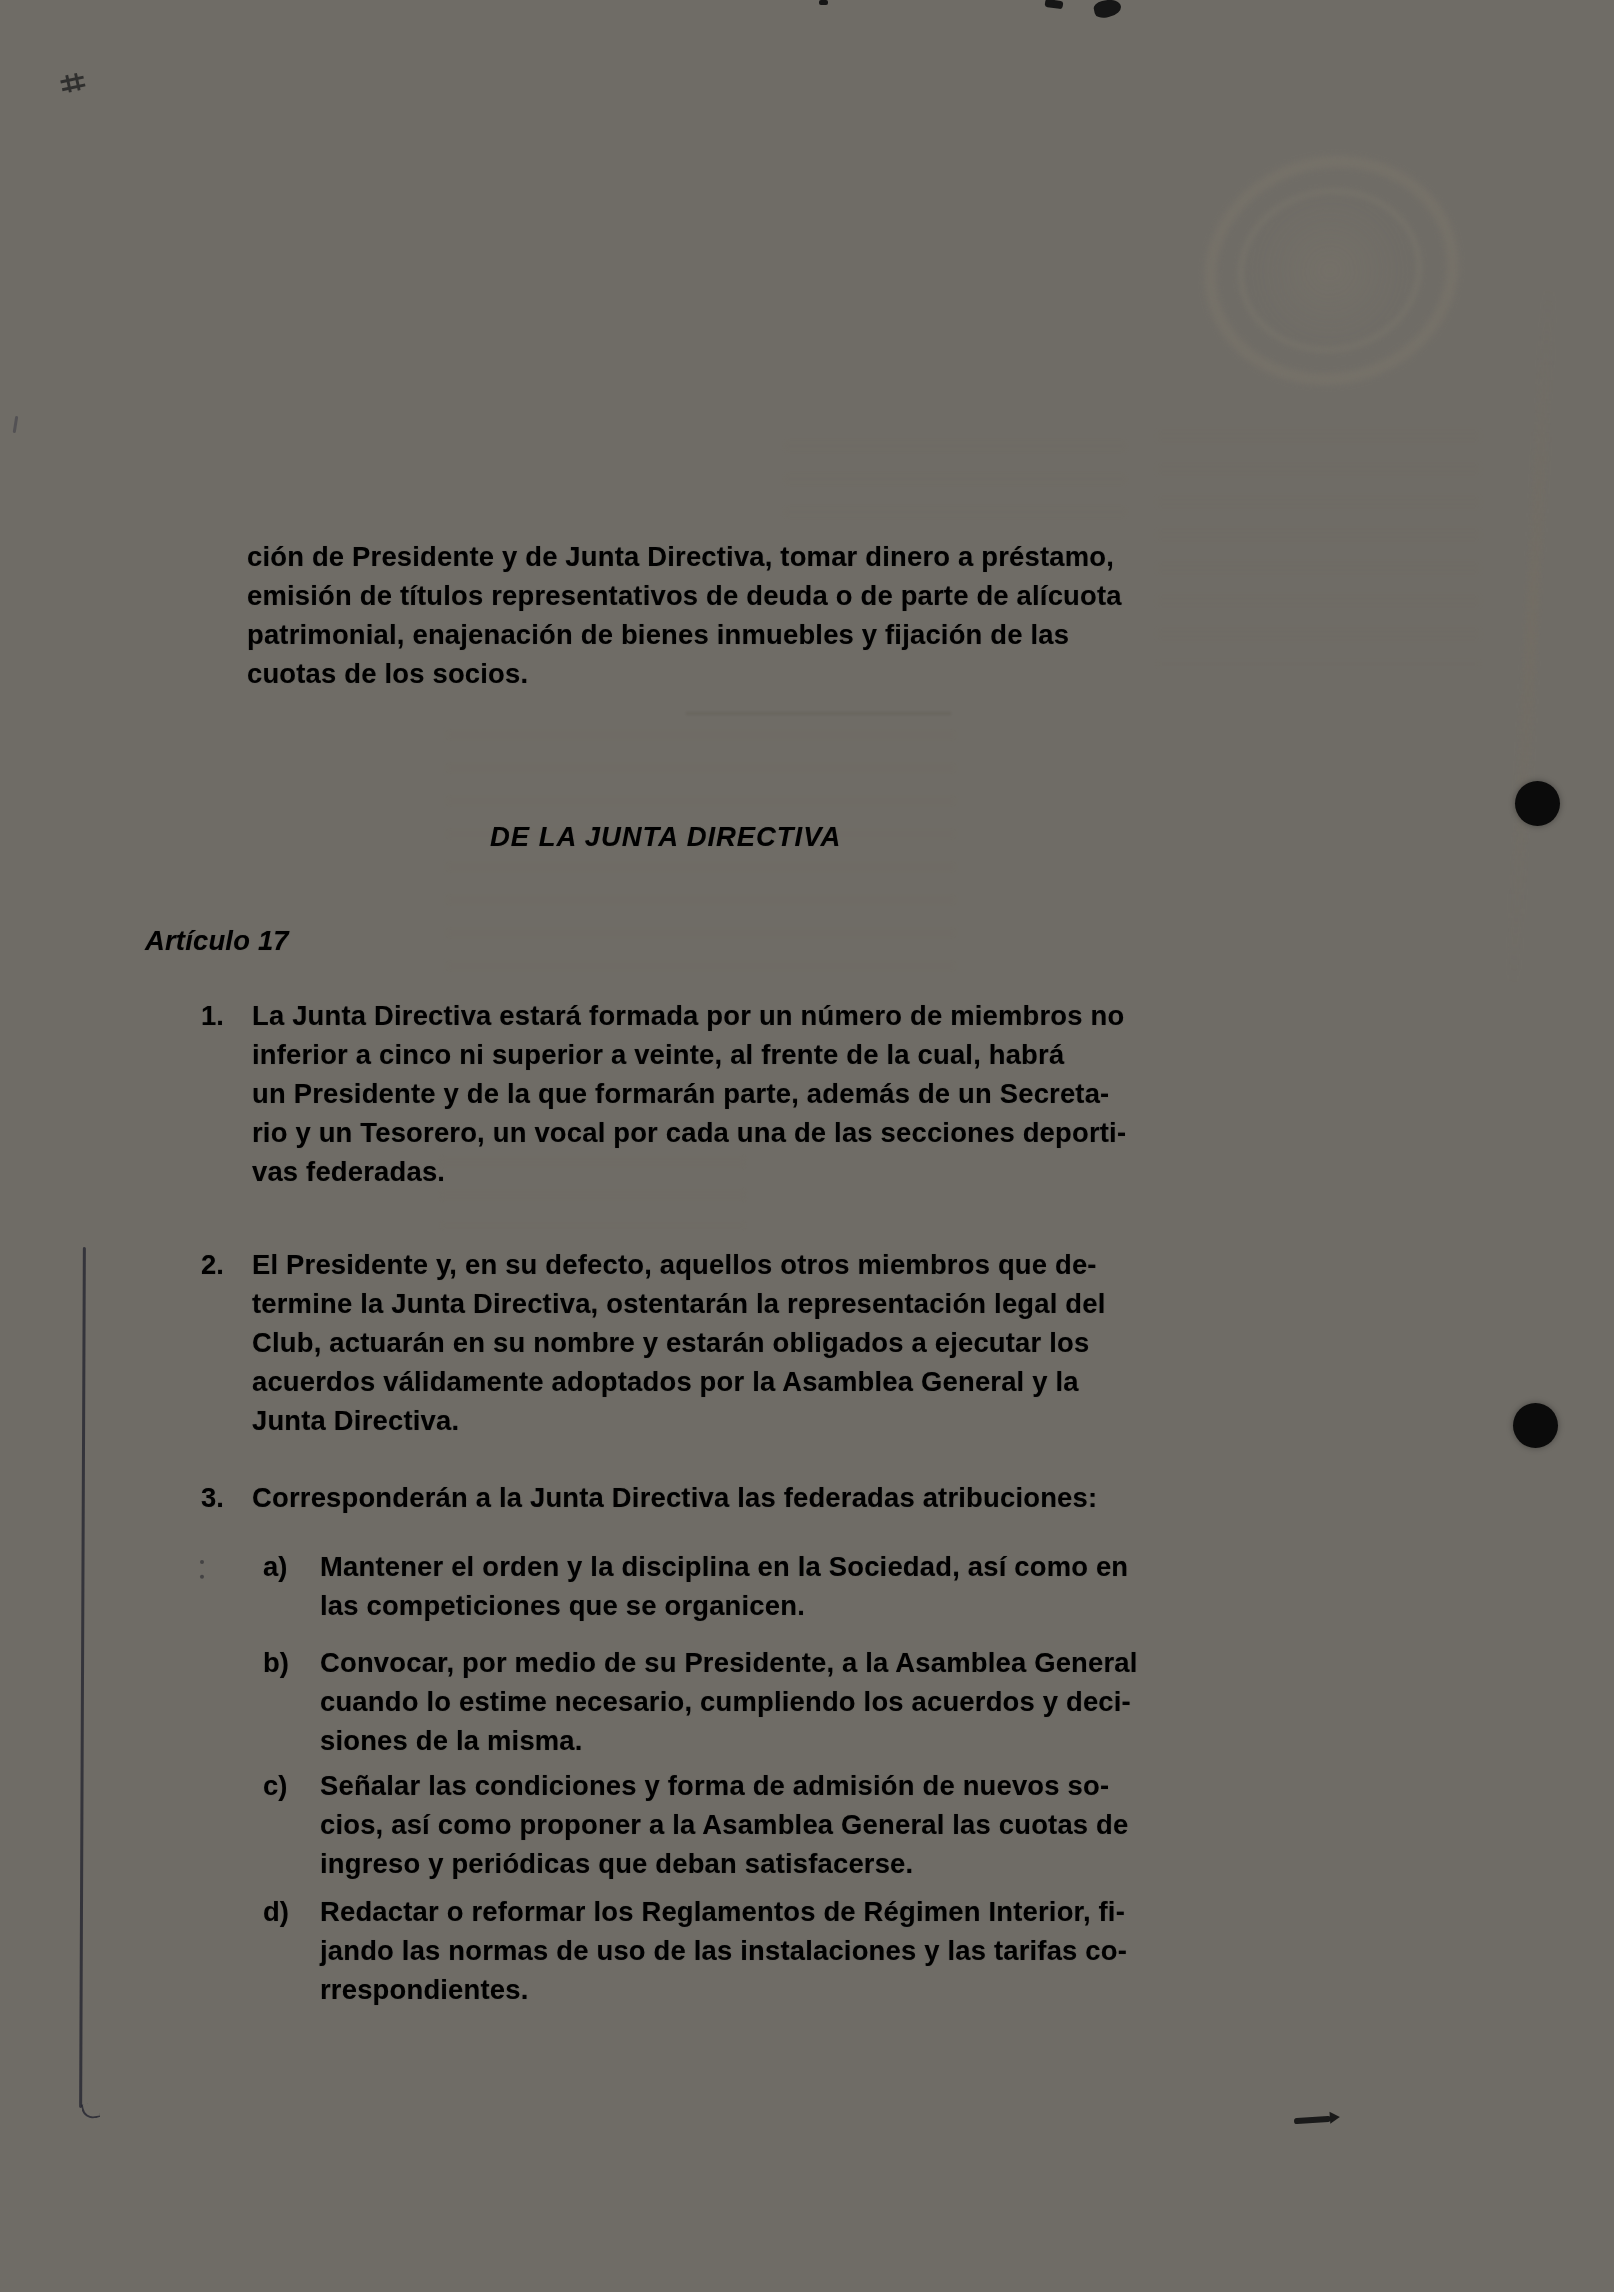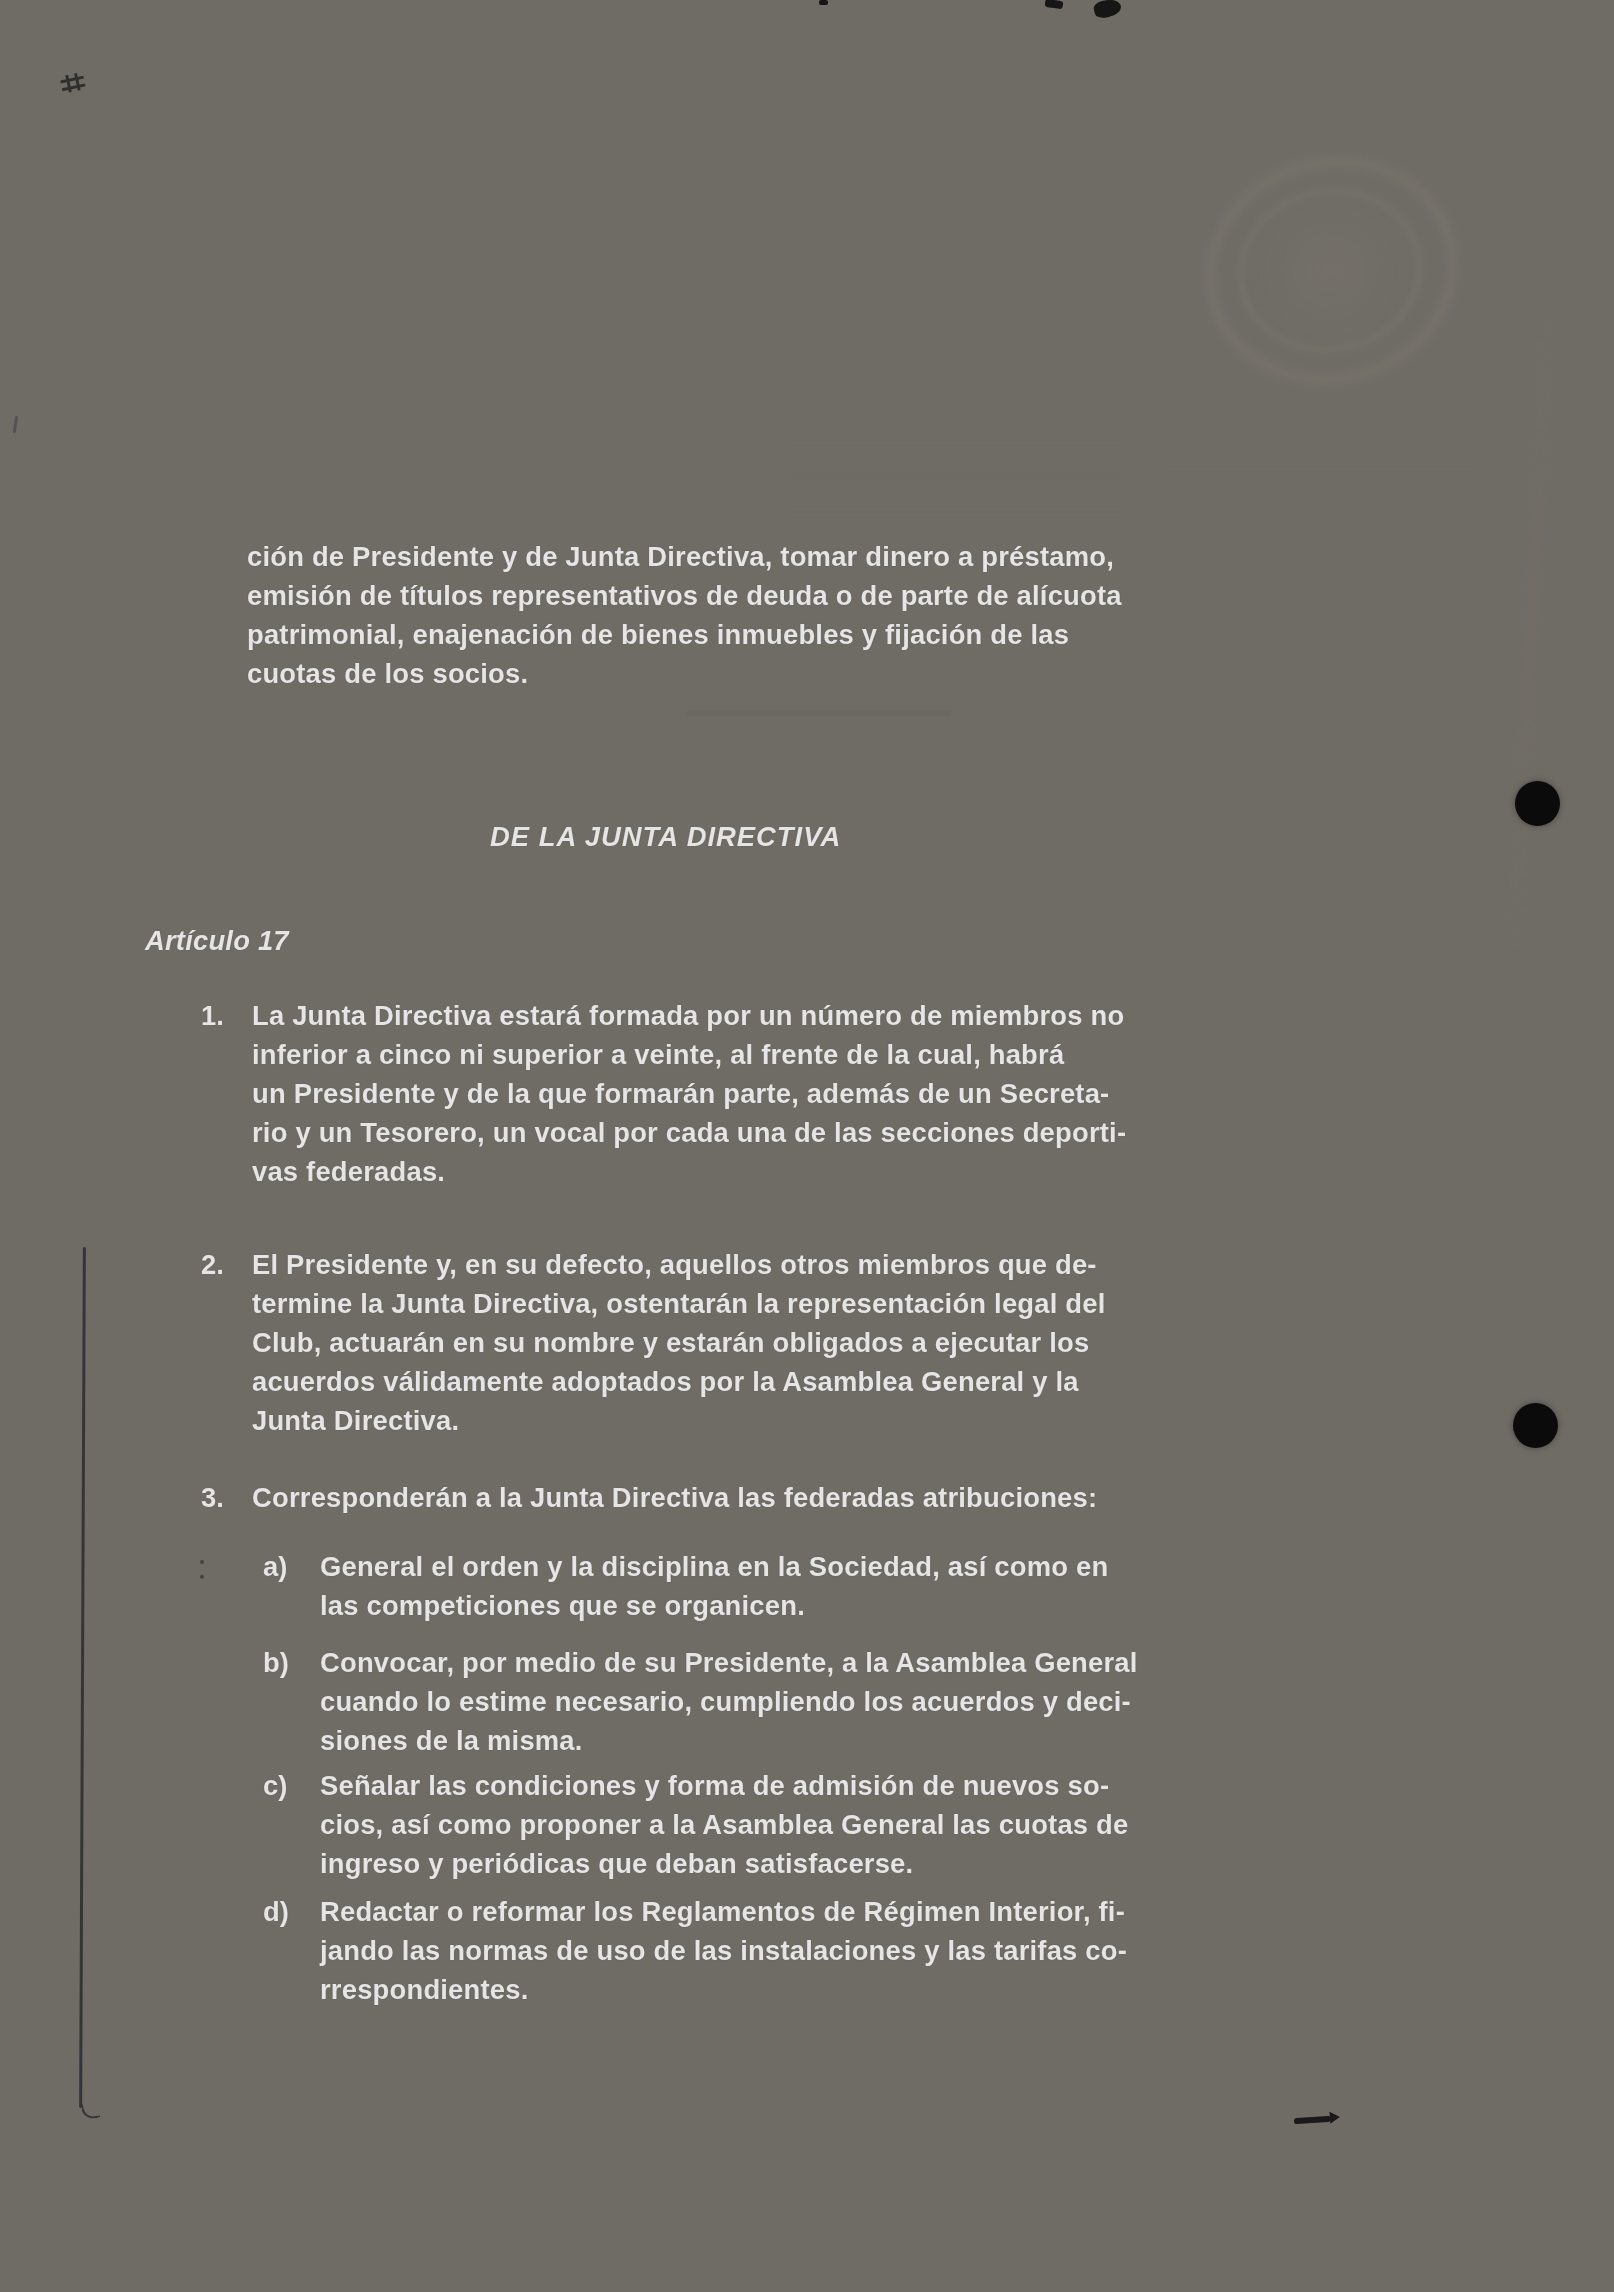--- a/index.html
+++ b/index.html
@@ -7,21 +7,21 @@
   body { background: #6f6c66; }
 
   .page {
     position: relative;
     width: 1614px;
     height: 2293px;
     margin: 0 auto;
     overflow: hidden;
     font-family: "Liberation Sans", "DejaVu Sans", sans-serif;
     font-weight: 700;
-    color: #e5e5e5;
+    color: #000000;
     background:
       radial-gradient(ellipse 882px 510px at 78% 6%, rgba(193,184,165,0.28), rgba(193,184,165,0) 62%),
       radial-gradient(ellipse 1274px 980px at 48% 45%, rgba(255,255,255,0.30), rgba(255,255,255,0) 75%),
       linear-gradient(115deg, #ecead f0 0%, #f3f0e9 0%, #f2efe8 34%, #f0ede5 68%, #e8e4da 100%);
   }
 
   .text {
     white-space: pre-line;
     margin: 0;
     font-size: 27.4px;
@@ -164,21 +164,21 @@
 Junta Directiva.</p>
   </div>
 
   <div class="doc-item item-n3">
     <span class="marker num">3.</span>
     <p class="text item-text">Corresponderán a la Junta Directiva las federadas atribuciones:</p>
   </div>
 
   <div class="doc-item item-la">
     <span class="marker let">a)</span>
-    <p class="text item-text">General el orden y la disciplina en la Sociedad, así como en
+    <p class="text item-text">Mantener el orden y la disciplina en la Sociedad, así como en
 las competiciones que se organicen.</p>
   </div>
 
   <div class="doc-item item-lb">
     <span class="marker let">b)</span>
     <p class="text item-text">Convocar, por medio de su Presidente, a la Asamblea General
 cuando lo estime necesario, cumpliendo los acuerdos y deci-
 siones de la misma.</p>
   </div>
 

